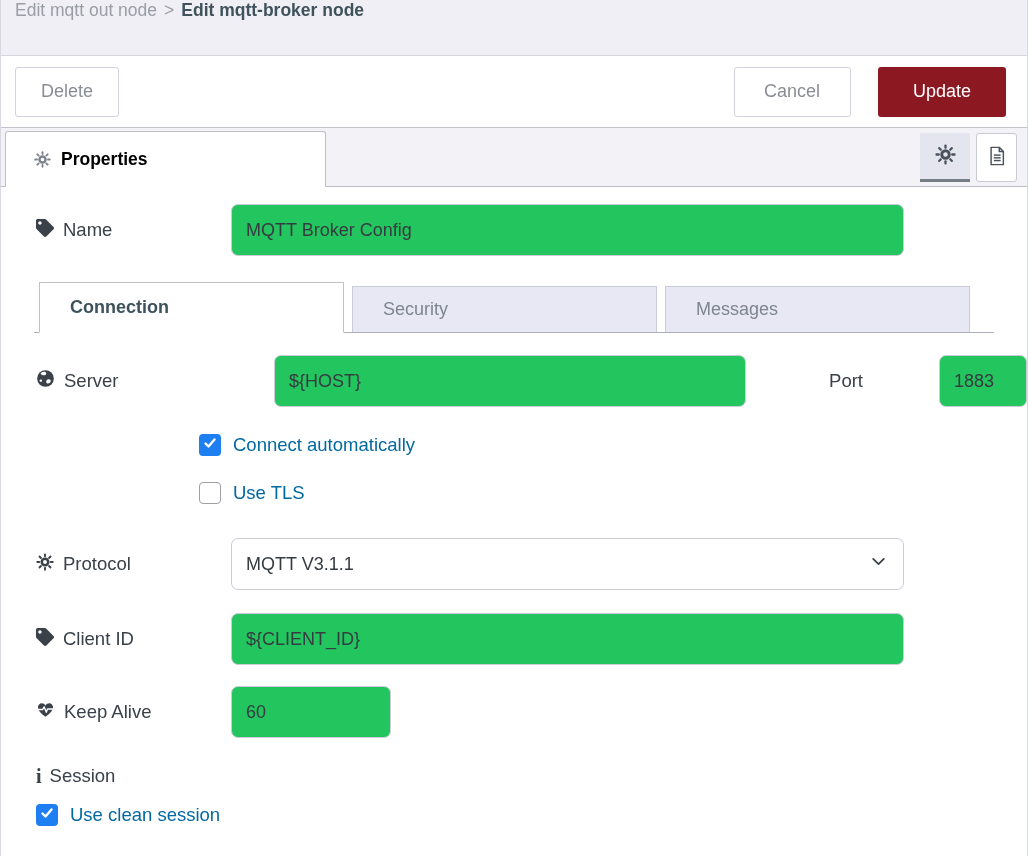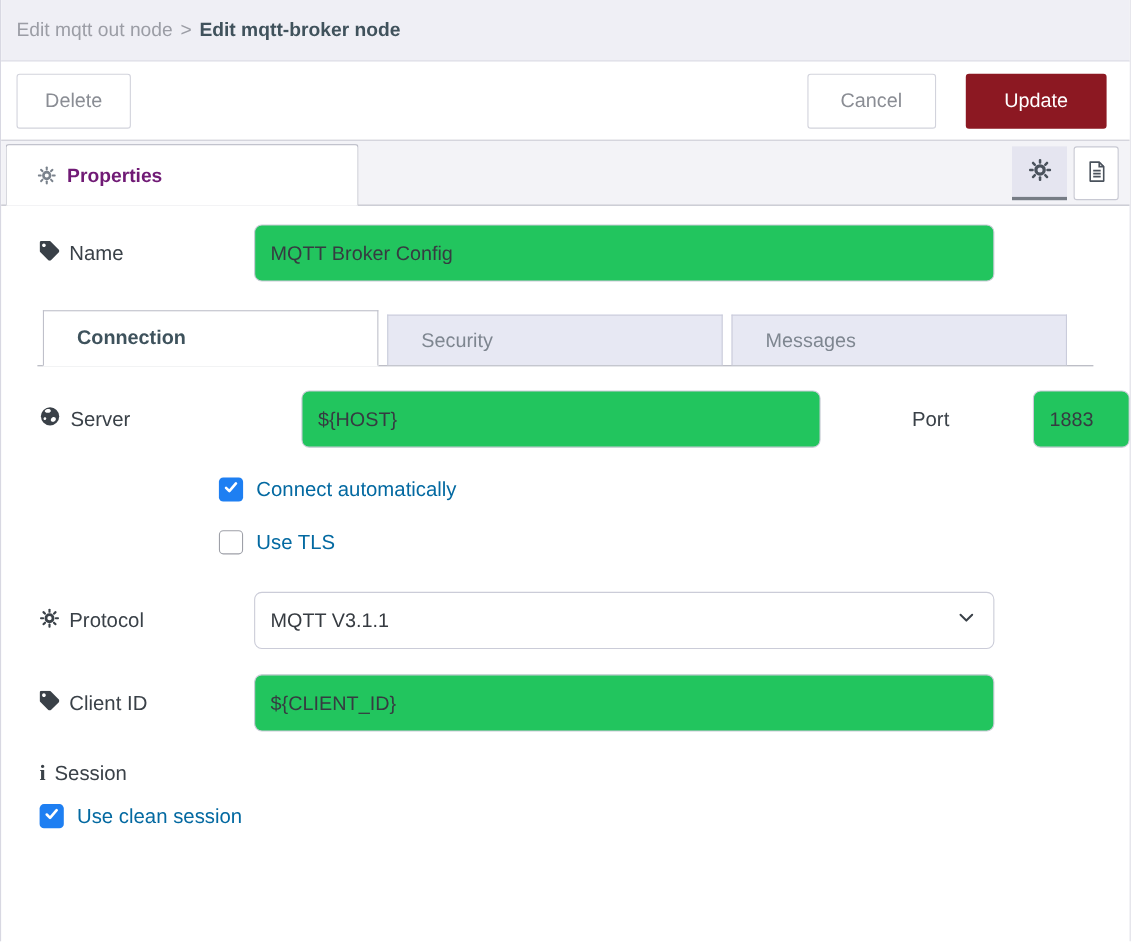--- a/index.html
+++ b/index.html
@@ -4,21 +4,21 @@
 <style>
   * { box-sizing: border-box; margin: 0; padding: 0; }
   html,body { width:1028px; height:856px; background:#fff; }
   body { font-family:"Liberation Sans", sans-serif; color:#3a4148; }
 
   .dialog { position:relative; width:1028px; height:856px; background:#fff;
             border-left:1px solid #d8d8e2; border-right:1px solid #d8d8e2; overflow:hidden; }
 
   
   .hdr { height:56px; background:#efeff5; border-bottom:1px solid #d6d6e0;
-         display:flex; align-items:center; padding-left:14px; font-size:17.5px; }
+         display:flex; align-items:flex-start; padding-left:14px; font-size:17.5px; }
   .crumb-parent { color:#9b9da5; }
   .crumb-sep { color:#9b9da5; margin:0 7px; }
   .crumb-current { color:#40525c; font-weight:bold; }
 
   
   .btnbar { height:72px; border-bottom:1px solid #c2c3cd; background:#fff;
             display:flex; align-items:center; justify-content:space-between;
             padding:0 21px 0 14px; }
   .btn { height:50px; font-size:18px; border-radius:3px; display:inline-flex;
          align-items:center; justify-content:center; cursor:pointer;
@@ -27,21 +27,21 @@
   .btn-delete { width:104px; }
   .btn-cancel { width:117px; margin-right:23px; }
   .btn-update { width:128px; border:none; color:#fff; }
 
   
   .tabbar { position:relative; height:59px; background:#f3f3f7; border-bottom:1px solid #bdbec8; }
   .prop-tab { position:absolute; left:4px; top:3px; bottom:-1px; width:321px;
               background:#fff; border:1px solid #bdbec8; border-bottom:none;
               border-radius:3px 3px 0 0; display:flex; align-items:center;
               padding-left:28px; gap:10px; z-index:2; cursor:pointer; }
-  .prop-tab .lbl { font-size:17.5px; font-weight:bold; color:#701a75; }
+  .prop-tab .lbl { font-size:17.5px; font-weight:bold; color:#000000; }
   .prop-gear { color:#7a828c; display:flex; }
   .tabbar-btns { position:absolute; right:10px; top:5px; display:flex; gap:6px; }
   .icon-btn { width:50px; height:49px; display:flex; align-items:center; justify-content:center; cursor:pointer; }
   .icon-btn-gear { background:#e5e5f0; border:none; border-bottom:3px solid #767c85; color:#4a525c; }
   .icon-btn-doc { width:41px; background:#fff; border:1px solid #c8c9d3; border-radius:3px; color:#4a525c; }
 
   
   .content { padding-top:17px; }
   .frow { display:flex; align-items:center; margin-left:35px; }
   .flabel { width:195px; display:flex; align-items:center; gap:9px;
@@ -261,20 +261,32 @@
         <span>
           <svg width="18" height="18" viewBox="0 0 512 512" fill="currentColor">
             <path fill-rule="evenodd" d="M0 252.118V48C0 21.49 21.49 0 48 0h204.118a48 48 0 0 1 33.941 14.059l211.882 211.882c18.745 18.745 18.745 49.137 0 67.882L293.823 497.941c-18.745 18.745-49.137 18.745-67.882 0L14.059 286.059A48 48 0 0 1 0 252.118zM112 64c-26.51 0-48 21.49-48 48s21.49 48 48 48 48-21.49 48-48-21.49-48-48-48z"></path>
           </svg>
         </span>
         <span>Client ID</span>
       </div>
       <input class="tinput w-full" type="text" value="${CLIENT_ID}" style="">
     </div>
 
+    <div class="frow mt-keep">
+      <div class="flabel">
+        <span>
+          <svg width="19" height="19" viewBox="0 0 24 24">
+            <path fill="currentColor" d="M12 21.3C8.7 18.9 2.5 14.2 2.5 9.3 2.5 6.4 4.6 4.2 7.3 4.2c1.9 0 3.6 1.1 4.7 2.7 1.1-1.6 2.8-2.7 4.7-2.7 2.7 0 4.8 2.2 4.8 5.1 0 4.9-6.2 9.6-9.5 12z"></path>
+            <polyline points="2.5,12 8.5,12 10.3,8.6 13,15.6 14.6,11.4 21.5,11.4" fill="none" stroke="#fff" stroke-width="1.7" stroke-linejoin="round"></polyline>
+          </svg>
+        </span>
+        <span>Keep Alive</span>
+      </div>
+      <input class="tinput" style="width: 160px;" type="text" value="60">
+    </div>
 
     <div class="session-hdr">
       <span class="info-i">i</span>
       <span>Session</span>
     </div>
 
     <div class="cbrow cbrow-left mt-clean">
       <div class="checkbox checked" style="background: rgb(30, 127, 242);">
         <span class="check">
           <svg width="14" height="14" viewBox="0 0 14 14">

